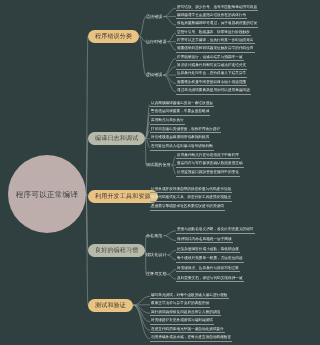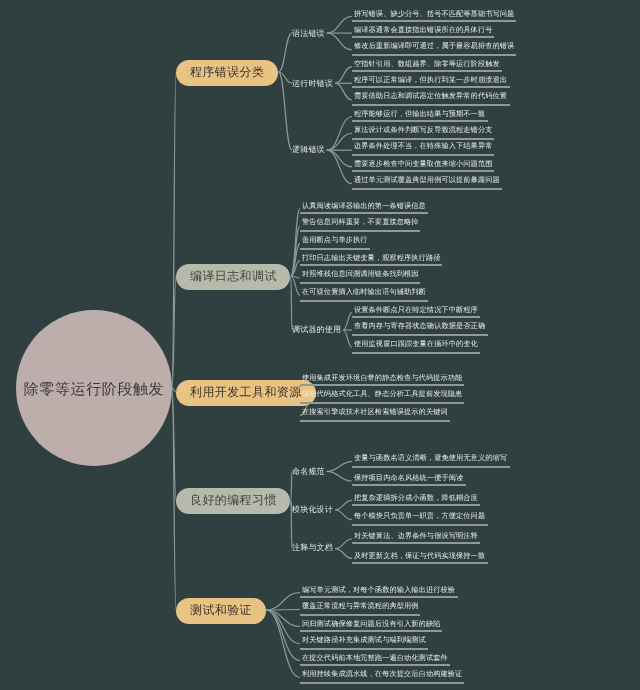--- a/index.html
+++ b/index.html
@@ -97,21 +97,21 @@
         <path d="M86,194 C87,194 87,305 88,305"></path>
         <path d="M133,305 C141.5,305 141.5,296.25 150,296.25"></path>
         <path d="M133,305 C141.5,305 141.5,304.75 150,304.75"></path>
         <path d="M133,305 C141.5,305 141.5,313.25 150,313.25"></path>
         <path d="M133,305 C141.5,305 141.5,321.75 150,321.75"></path>
         <path d="M133,305 C141.5,305 141.5,330.25 150,330.25"></path>
         <path d="M133,305 C141.5,305 141.5,338.75 150,338.75"></path>
       </g>
   </svg>
   <div id="nodes">
-      <div class="node root">除零等运行阶段触发</div>
+      <div class="node root">程序可以正常编译</div>
       <div class="node main orange" style="left: 88px; top: 29.5px;">程序错误分类</div>
       <div class="node leaf" style="left: 176px; top: 5.58182px;">拼写错误、缺少分号、括号不匹配等基础书写问题</div>
       <div class="node leaf" style="left: 176px; top: 13.9455px;">编译器通常会直接指出错误所在的具体行号</div>
       <div class="node leaf" style="left: 176px; top: 22.3091px;">修改后重新编译即可通过，属于最容易排查的错误</div>
       <div class="node sub" style="left: 146px; top: 13.5455px;">语法错误</div>
       <div class="node leaf" style="left: 176px; top: 30.6727px;">空指针引用、数组越界、除零等运行阶段触发</div>
       <div class="node leaf" style="left: 176px; top: 39.0364px;">程序可以正常编译，但执行到某一步时崩溃退出</div>
       <div class="node leaf" style="left: 176px; top: 47.4px;">需要借助日志和调试器定位触发异常的代码位置</div>
       <div class="node sub" style="left: 146px; top: 38.6364px;">运行时错误</div>
       <div class="node leaf" style="left: 176px; top: 55.7636px;">程序能够运行，但输出结果与预期不一致</div>

